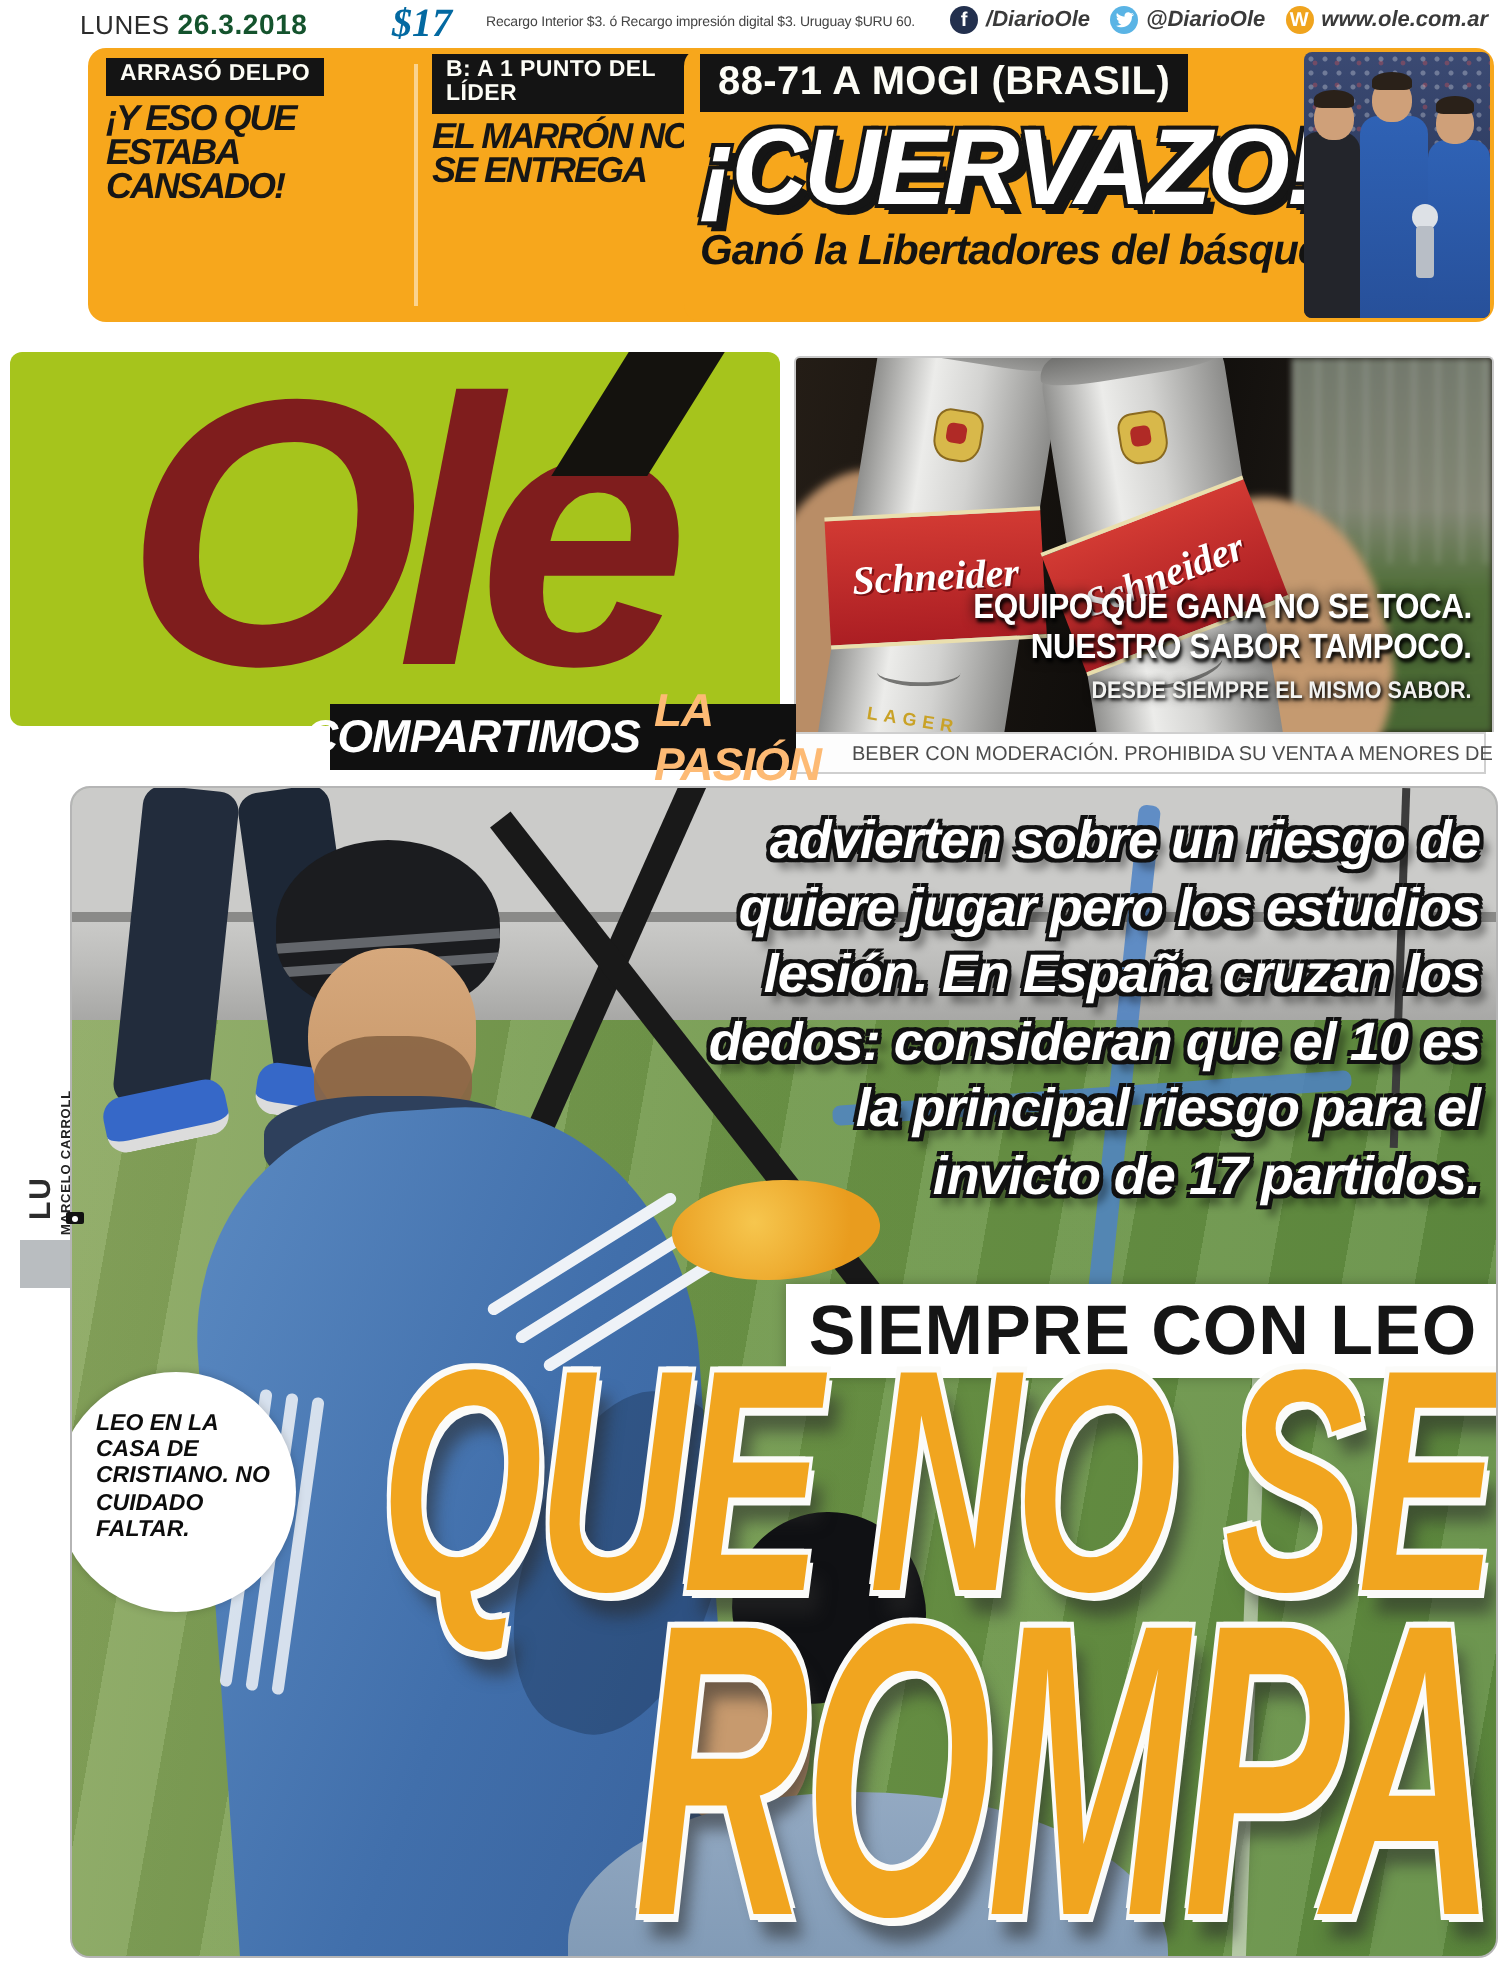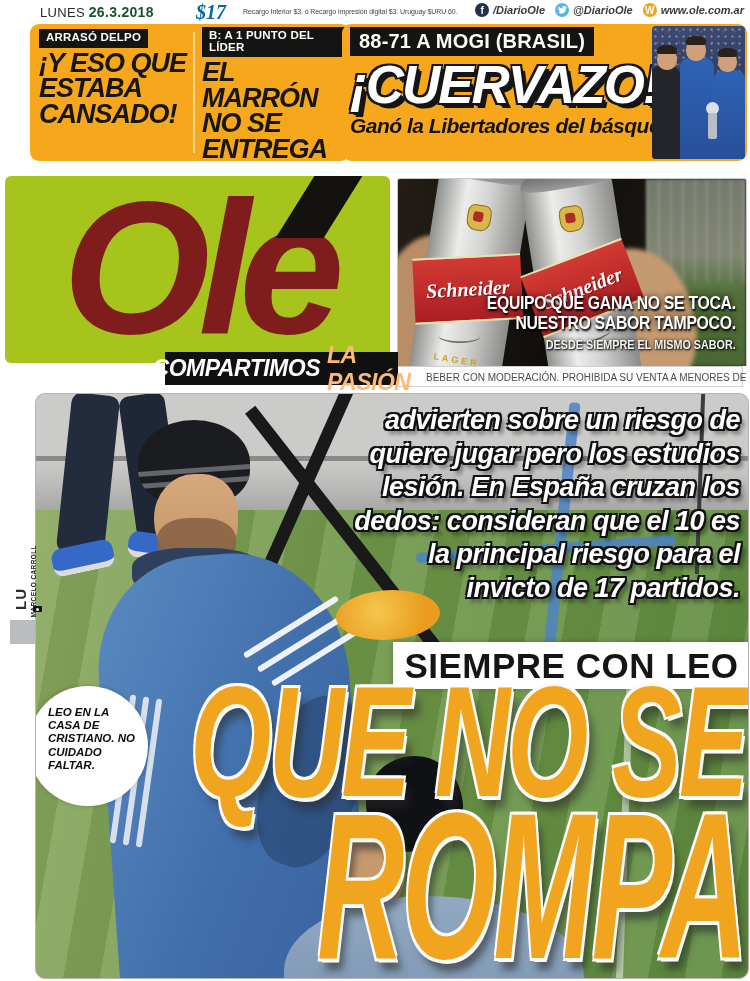--- a/index.html
+++ b/index.html
@@ -16,29 +16,29 @@
   .tb-social{position:absolute;right:6px;top:3px;display:flex;gap:10px;align-items:center;}
   .soc{display:flex;align-items:center;gap:4px;font-size:11px;font-weight:700;font-style:italic;color:#3a3a3a;}
   .soc .ic{display:inline-flex;align-items:center;justify-content:center;width:14px;height:14px;
            border-radius:50%;color:#fff;font-size:10px;font-weight:700;font-style:normal;}
   .ic-fb{background:#23304e;}
   .ic-tw{background:#5ab4e5;}
   .ic-web{background:#f0a41e;}
 
   
   .panel{position:absolute;top:24px;height:137px;background:#f7a71c;border-radius:9px;}
-  .panelA{left:30px;width:320px;}
+  .panelA{left:44px;width:320px;}
   .panelB{left:342px;width:405px;}
   .story{position:absolute;top:3px;}
   .kicker{display:inline-block;background:#141414;color:#fdfdf6;font-weight:700;
           padding:3px 7px 4px;line-height:1;}
   .k-small{font-size:11.5px;letter-spacing:.2px;}
   .k-big{font-size:20px;letter-spacing:.2px;padding:4px 9px 5px;}
   .bh{font-style:italic;font-weight:700;color:#161616;line-height:.95;letter-spacing:-1px;margin-top:3px;}
-  .bh-small{font-size:27px;width:152px;}
+  .bh-small{font-size:18px;width:152px;}
   .story1{left:9px;}
   .story2{left:172px;}
   .vdiv{position:absolute;left:163px;top:8px;bottom:8px;width:2px;background:rgba(255,255,255,.5);}
   .story3{left:8px;}
   .cuervazo{font-style:italic;font-weight:700;color:#fff;font-size:54px;line-height:1;
     letter-spacing:-2px;margin-top:1px;transform:scaleX(.98);transform-origin:0 0;white-space:nowrap;
     text-shadow:3px 3px 0 #151515,-2px -2px 0 #151515,2px -2px 0 #151515,-2px 2px 0 #151515,5px 5px 0 #151515;}
   .cuervazo-sub{font-style:italic;font-weight:700;color:#131313;font-size:21px;letter-spacing:-.5px;margin-top:3px;}
 
   

